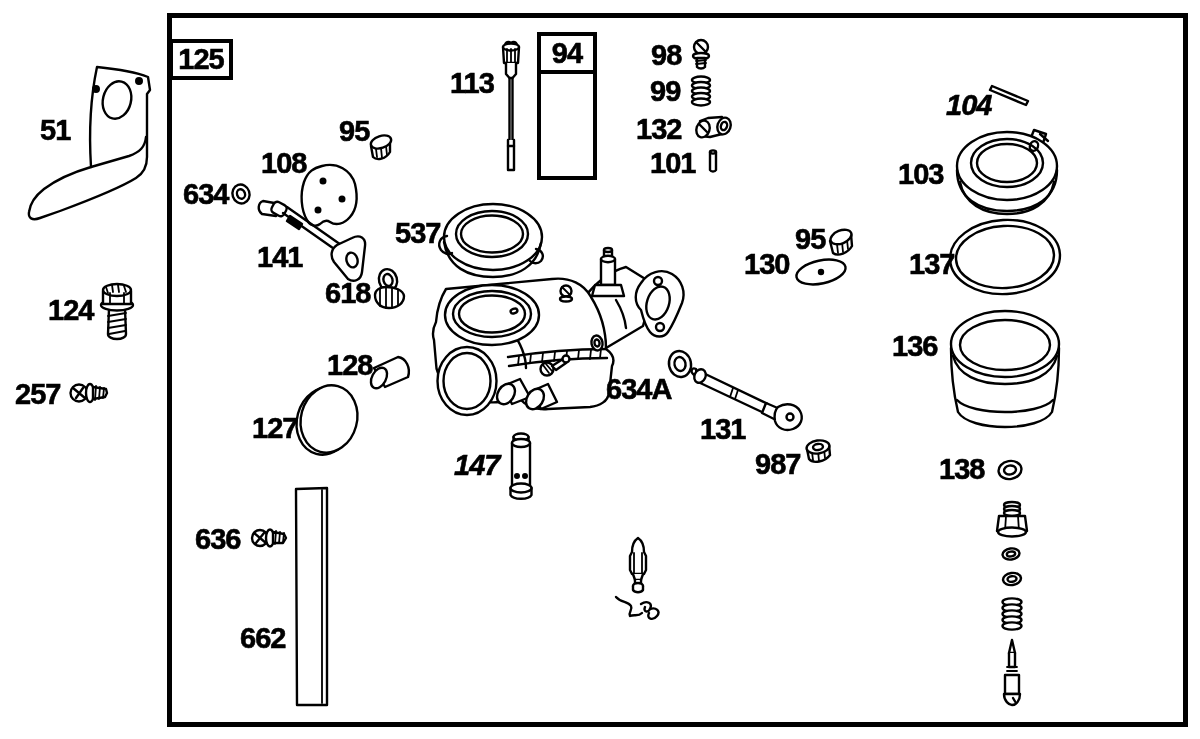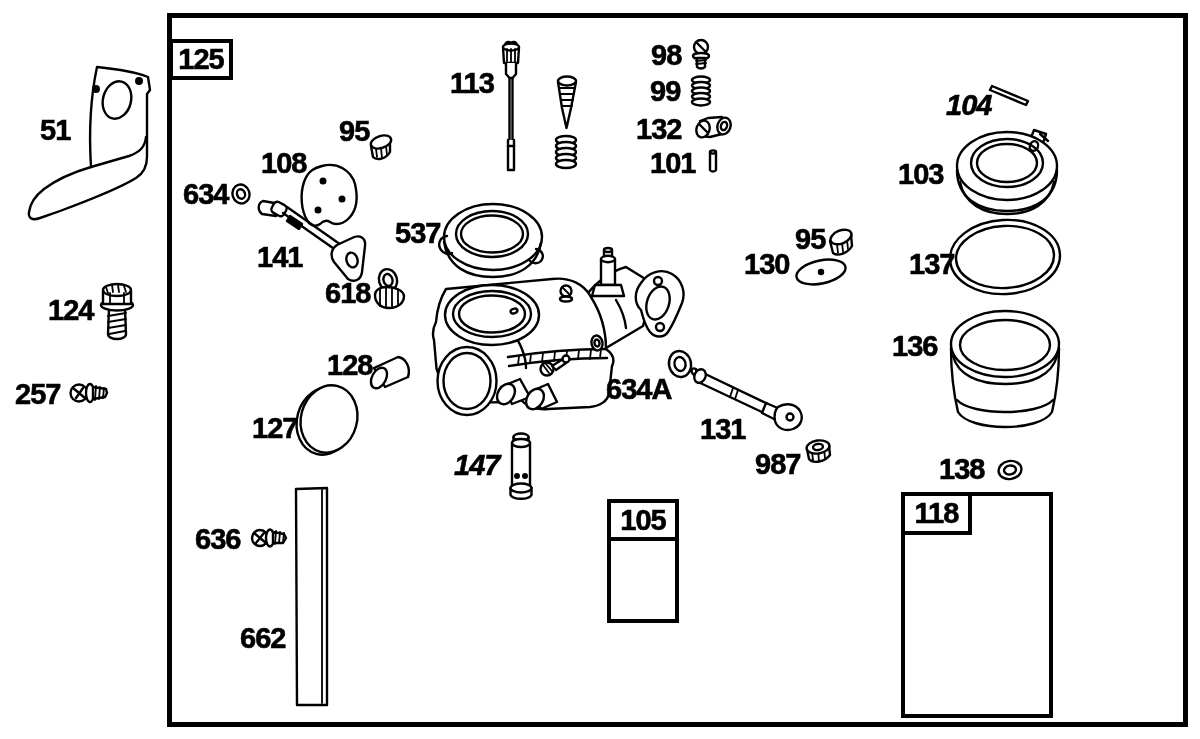--- a/index.html
+++ b/index.html
@@ -338,32 +338,27 @@
       <path d="M1005,675 L1005,694 L1019,694 L1019,675 Z"></path>
       <path d="M1004,694 C1004,701 1009,705 1012,705 C1016,705 1020,701 1020,694 Z"></path>
       <path fill="none" d="M1013,698 L1016,703"></path>
     </g>
   </svg>
 
   <div class="tagbox" style="left:169px;top:15px;width:64px;height:41px;margin-top:24px;">
     <span class="boxlabel">125</span>
   </div>
 
-
-  <div class="gbox" style="left:607px;top:499px;width:72px;height:124px;">
+  <div class="gbox" style="left:537px;top:32px;width:60px;height:148px;">
     <div class="tag">
-      <span class="boxlabel">105</span>
+      <span class="boxlabel">94</span>
     </div>
   </div>
 
-  <div class="gbox" style="left:901px;top:492px;width:152px;height:226px;">
-    <div style="box-sizing:border-box;width:67px;height:39px;border-right:4px solid #000;border-bottom:4px solid #000;display:flex;align-items:center;justify-content:center;">
-      <span class="boxlabel">118</span>
-    </div>
-  </div>
+
 
   <div>
       <div class="part-label" style="left: 40px; top: 116px;">51</div>
       <div class="part-label" style="left: 48px; top: 296px;">124</div>
       <div class="part-label" style="left: 15px; top: 380px;">257</div>
       <div class="part-label" style="left: 183px; top: 180px;">634</div>
       <div class="part-label" style="left: 261px; top: 149px;">108</div>
       <div class="part-label" style="left: 339px; top: 117px;">95</div>
       <div class="part-label" style="left: 257px; top: 243px;">141</div>
       <div class="part-label" style="left: 395px; top: 219px;">537</div>

